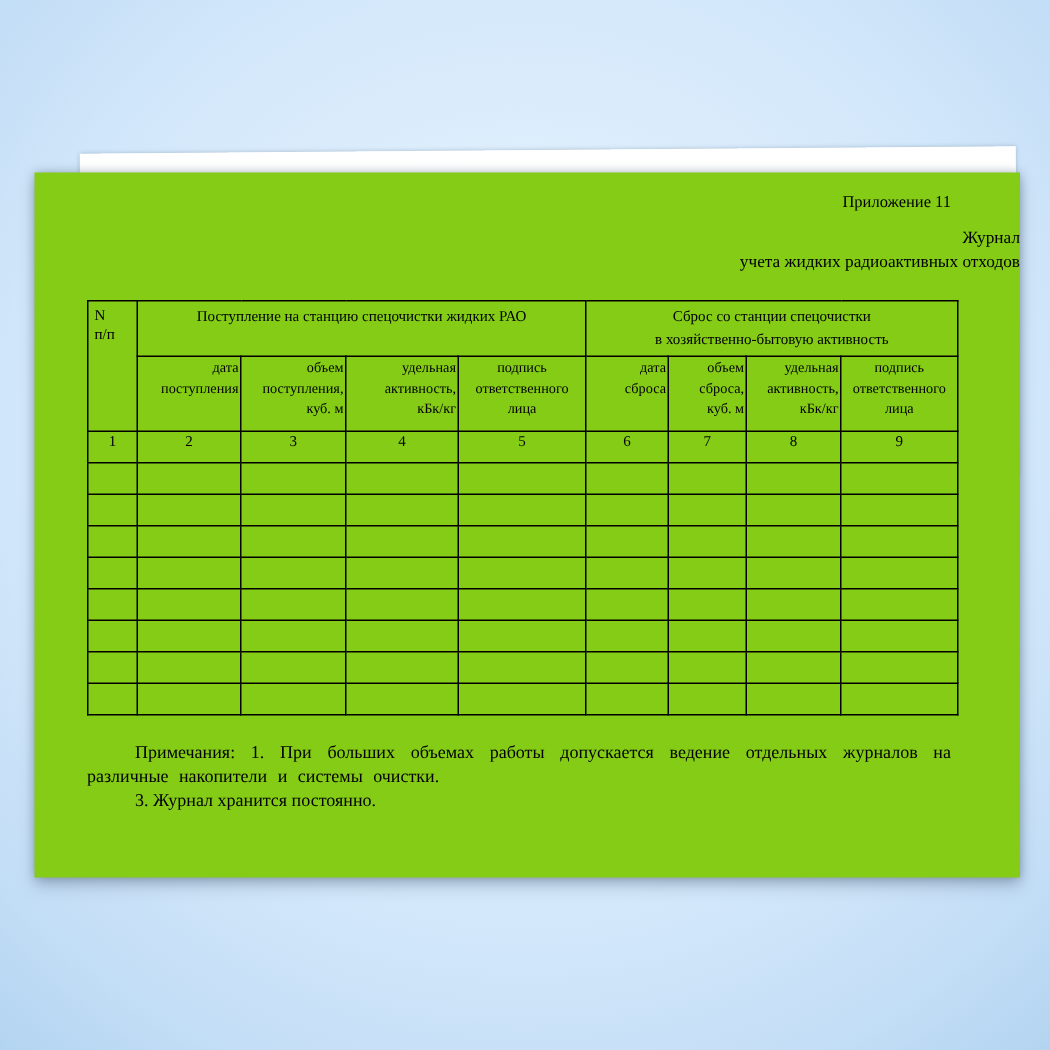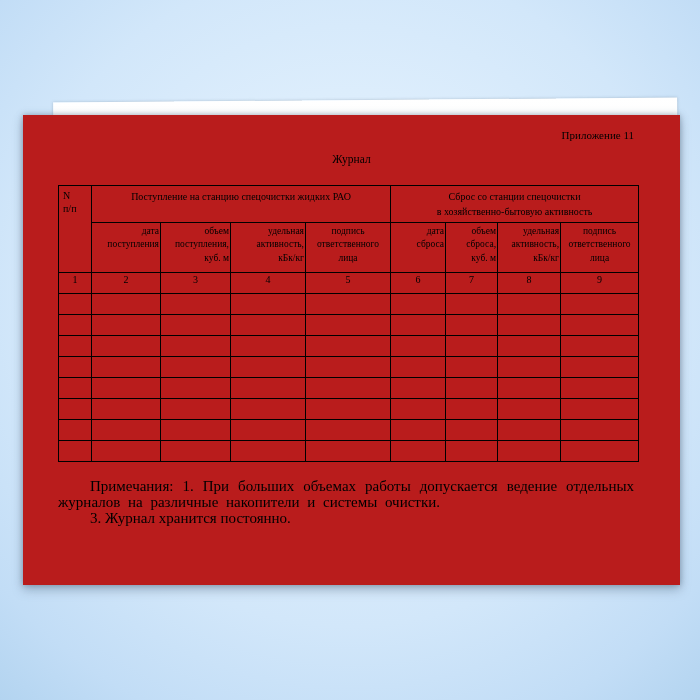--- a/index.html
+++ b/index.html
@@ -25,34 +25,34 @@
     width: 624px; height: 220px;
     background: linear-gradient(to bottom, #ffffff 0%, #f2f5f8 60%, #dfe6ec 100%);
     transform: rotate(-0.45deg);
     box-shadow: 0 0 3px rgba(105,125,145,0.45);
   }
 
   .page {
     position: absolute;
     left: 23px; top: 115px;
     width: 657px; height: 470px;
-    background: #b91c1c;
+    background: #84cc16;
     box-shadow: 0 0 6px rgba(90,110,130,0.55), 0 5px 10px rgba(90,110,135,0.40);
   }
 
   .appendix {
     padding: 14px 46px 0 0;
     text-align: right;
     font-size: 11px;
     line-height: 13px;
   }
 
   .doc-title {
     margin-top: 10px;
-    text-align: center;
+    text-align: right;
     font-size: 11.5px;
     line-height: 15.5px;
   }
 
   table.journal {
     margin: 17px 0 0 35px;
     width: 580px;
     border-collapse: collapse;
     table-layout: fixed;
   }
@@ -93,21 +93,21 @@
     font-size: 10px;
     text-align: center;
     padding-top: 1px;
   }
 
   tbody.blank-rows td { height: 21px; }
 
   .notes {
     margin: 16px 15px 0 35px;
     width: 576px;
-    font-size: 15px;
+    font-size: 12px;
     line-height: 16px;
   }
   .notes p { text-indent: 32px; }
   .notes p.justified {
     text-align: justify;
     word-spacing: 4px;
   }
 </style>
 </head>
 <body>
@@ -115,20 +115,21 @@
 <div class="scene">
 
   <div class="back-sheet"></div>
 
   <div class="page">
 
     <div class="appendix">Приложение 11</div>
 
     <div class="doc-title">
       <div>Журнал</div>
+      <div>учета жидких  радиоактивных отходов</div>
     </div>
 
     <table class="journal">
       <colgroup>
         <col style="width:33px">
           <col style="width:69px">
           <col style="width:70px">
         <col style="width:75px">
           <col style="width:85px">
           <col style="width:55px">

